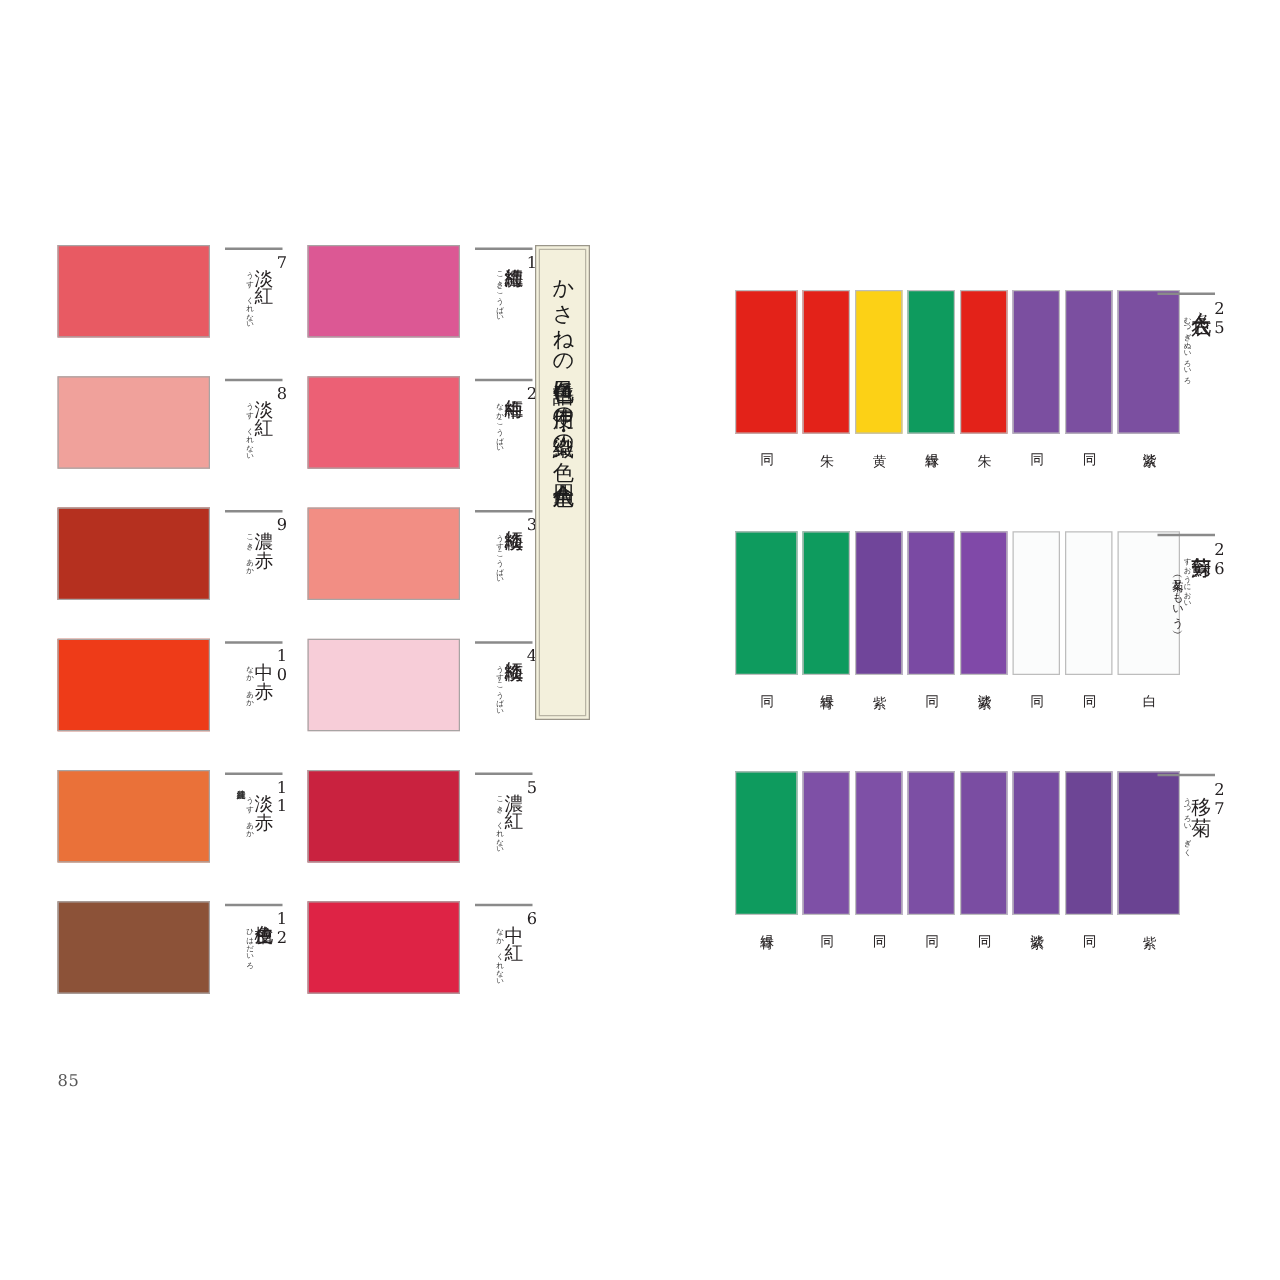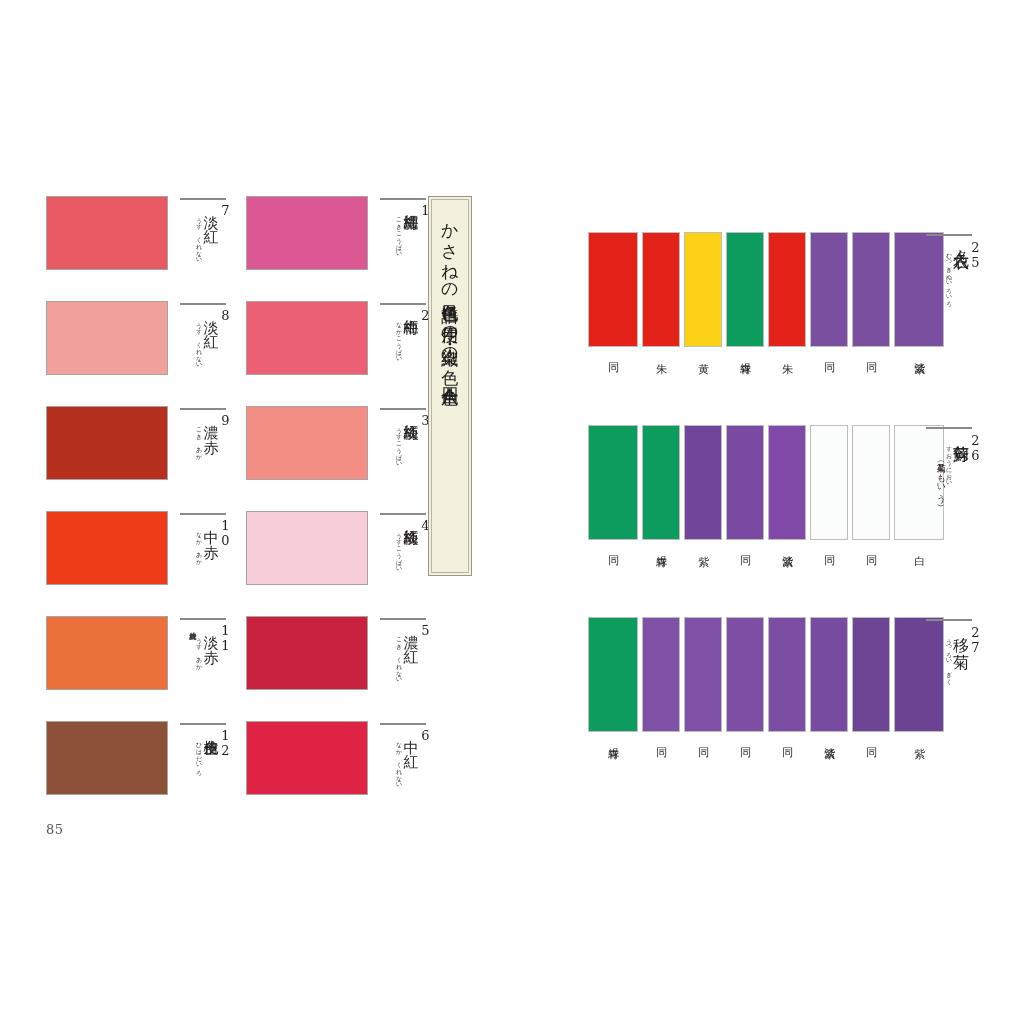--- a/index.html
+++ b/index.html
@@ -252,20 +252,21 @@
     white-space: nowrap;
     align-self: flex-start;
   }
 
   
   .folio {
     position: absolute;
     font-size: 13px;
     color: #555;
     letter-spacing: 0.5px;
+    margin-top: 36px;
   }
   #folio-left  { left: 46px;  top: 822px; }
 </style>
 </head>
 <body>
 
 <div id="page">
 
   <div id="left-page">
 

